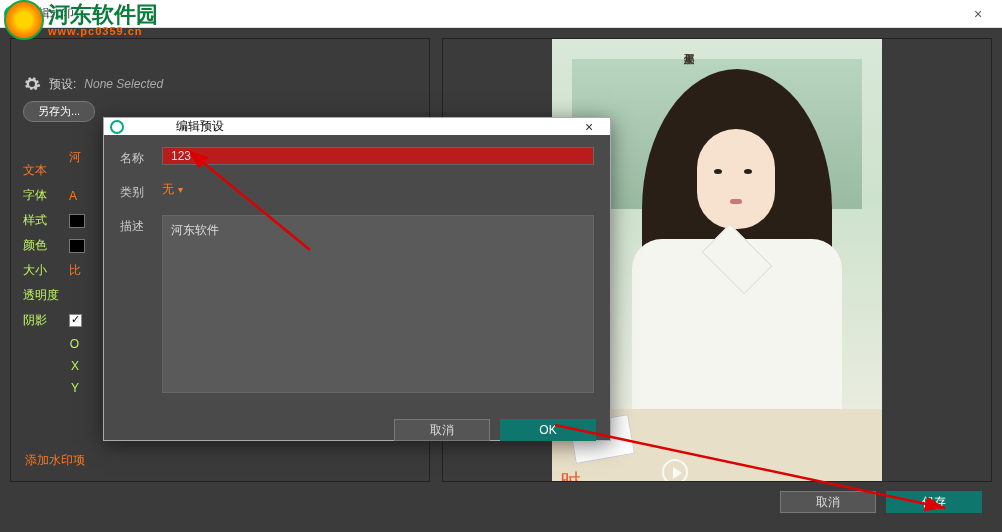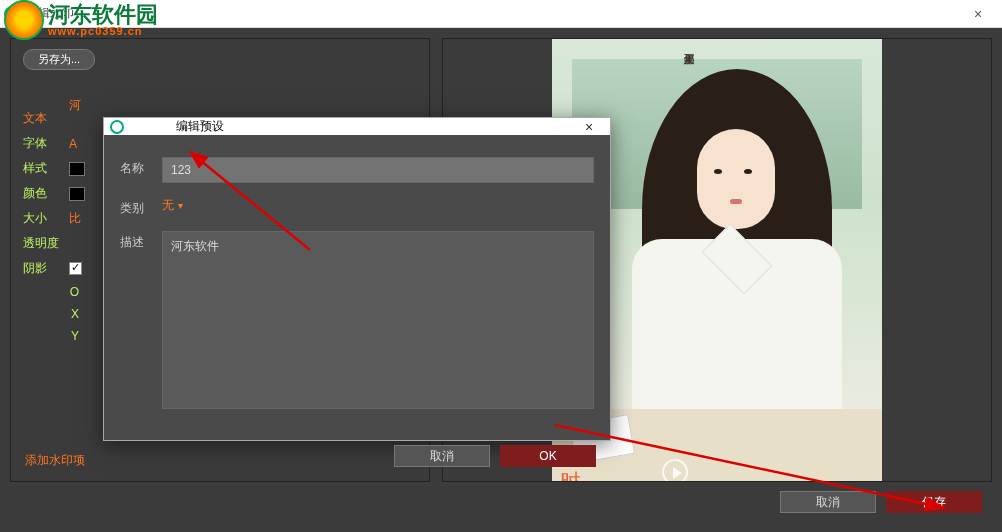--- a/index.html
+++ b/index.html
@@ -34,21 +34,21 @@
 .val-orange { color:#ff7722; }
 .color-swatch{width:16px;height:14px;background:#000;border:1px solid #777;}
 .check{width:13px;height:13px;appearance:none;background:#fff;border:1px solid #888;position:relative;}
 .check:checked::after{content:'✓';position:absolute;top:-2px;left:1px;font-size:11px;color:#000;}
 
 .add-link { color:#ff7722; font-size:12px; position:absolute; bottom:12px; left:14px; cursor:pointer;}
 
 .footer { height:40px; display:flex; justify-content:flex-end; align-items:center; gap:10px; padding:0 10px;}
 .btn { width:96px; height:22px; border:none; font-size:12px; cursor:pointer; display:flex;align-items:center;justify-content:center;}
 .btn-grey { background:#555;color:#ddd;border:1px solid #777;}
-.btn-orange { background:#7f1d1d;color:#fff;}
+.btn-orange { background:#0f766e;color:#fff;}
 
 
 .preview { position:absolute; top:0; left:50%; transform:translateX(-50%); width:330px; height:460px; background:linear-gradient(180deg,#d9e8d9 0%,#cde2cc 35%,#f5f0e8 100%); overflow:hidden;}
 .preview .window{position:absolute;top:20px;left:20px;right:20px;height:150px;background:linear-gradient(#a3c9b0,#789f85);opacity:.6;}
 .preview .hair{position:absolute;top:30px;left:90px;width:190px;height:280px;background:#2a1f16;border-radius:95px 95px 60px 60px / 140px 140px 60px 60px;}
 .preview .face{position:absolute;top:90px;left:145px;width:78px;height:100px;background:#f7e2d0;border-radius:40px 40px 38px 38px;}
 .preview .eye{position:absolute;width:8px;height:5px;background:#2a1f16;border-radius:50%;}
 .preview .eye.l{top:130px;left:162px;}
 .preview .eye.r{top:130px;left:192px;}
 .preview .mouth{position:absolute;top:160px;left:178px;width:12px;height:5px;background:#c77;border-radius:3px;}
@@ -59,24 +59,24 @@
 .preview .vtext{position:absolute;bottom:20px;left:6px;writing-mode:vertical-rl;color:#e86030;font-size:20px;letter-spacing:6px;font-family:"KaiTi",serif;}
 .preview .ttext{position:absolute;top:6px;left:130px;writing-mode:vertical-rl;color:#3a3028;font-size:11px;line-height:1.3;}
 .preview .play{position:absolute;bottom:14px;left:110px;width:26px;height:26px;border:2px solid rgba(255,255,255,.8);border-radius:50%;}
 .preview .play::after{content:'';position:absolute;left:9px;top:6px;border-left:9px solid rgba(255,255,255,.85);border-top:6px solid transparent;border-bottom:6px solid transparent;}
 
 
 .modal { position:absolute; top:117px; left:103px; width:508px; height:324px; background:#4a4a4a; border:1px solid #aaa; box-shadow:0 4px 20px rgba(0,0,0,.5); z-index:50; display:flex; flex-direction:column;}
 .modal-title { height:28px; background:#fff; display:flex; align-items:center; padding:0 6px; font-size:12px;gap:46px;}
 .modal-title .app-icon{width:14px;height:14px;border-radius:50%;border:2px solid #0a8;margin-right:6px;position:relative;}
 .modal-title .close{margin-left:auto;font-size:14px;color:#333;cursor:pointer;width:30px;text-align:center;}
-.modal-body { flex:1; padding:22px 16px; color:#ccc; font-size:12px;}
+.modal-body { flex:1; padding:12px 16px; color:#ccc; font-size:12px;}
 .m-row{display:flex;align-items:flex-start;gap:12px;margin-bottom:14px;}
 .m-lbl{width:30px;padding-top:3px;}
-.m-input{flex:1;background:#737373;border:1px solid #666;height:26px;color:#ddd;padding:0 8px;font-size:12px;}
+.m-input{flex:1;background:#b91c1c;border:1px solid #666;height:18px;color:#ddd;padding:0 8px;font-size:12px;}
 .m-sel{color:#ff7722;display:flex;align-items:center;gap:4px;}
 .m-sel::after{content:'▾';font-size:10px;}
 .m-textarea{flex:1;background:#5a5a5a;border:1px solid #666;height:178px;color:#ddd;padding:6px 8px;font-size:12px;resize:none;}
 .modal-footer{height:36px;display:flex;justify-content:flex-end;align-items:center;gap:10px;padding:0 14px;}
 
 
 .arrow{position:absolute;pointer-events:none;z-index:100;}
 .arrow svg{overflow:visible;}
 </style>
 </head>
@@ -93,20 +93,27 @@
   <div class="logo-text">
     <span class="t1">河东软件园</span>
     <span class="t2">www.pc0359.cn</span>
   </div>
 </div>
 
 <div class="app-body">
   <div class="main-row">
 
     <div class="left-panel">
+      <div class="preset-row">
+        <svg class="gear" viewBox="0 0 24 24" fill="#ccc">
+            <path d="M12 8a4 4 0 100 8 4 4 0 000-8zm9 4l2 1-1 3-2-.5a8 8 0 01-1.5 1.5l.5 2-3 1-1-2h-2l-1 2-3-1 .5-2A8 8 0 016 16.5L4 17l-1-3 2-1v-2L3 10l1-3 2 .5A8 8 0 017.5 6L7 4l3-1 1 2h2l1-2 3 1-.5 2A8 8 0 0118 7.5l2-.5 1 3-2 1v2z"></path>
+          </svg>
+        <span>预设:</span>
+        <span class="preset-val">None Selected</span>
+      </div>
       <button class="btn-small">另存为...</button>
 
       <div class="form-row orange" style="margin-top:14px;">
         <span class="lbl">文本</span>
         <span class="val-orange">河</span>
       </div>
       <div class="form-row">
         <span class="lbl">字体</span>
         <span class="val-orange">A</span>
       </div>

